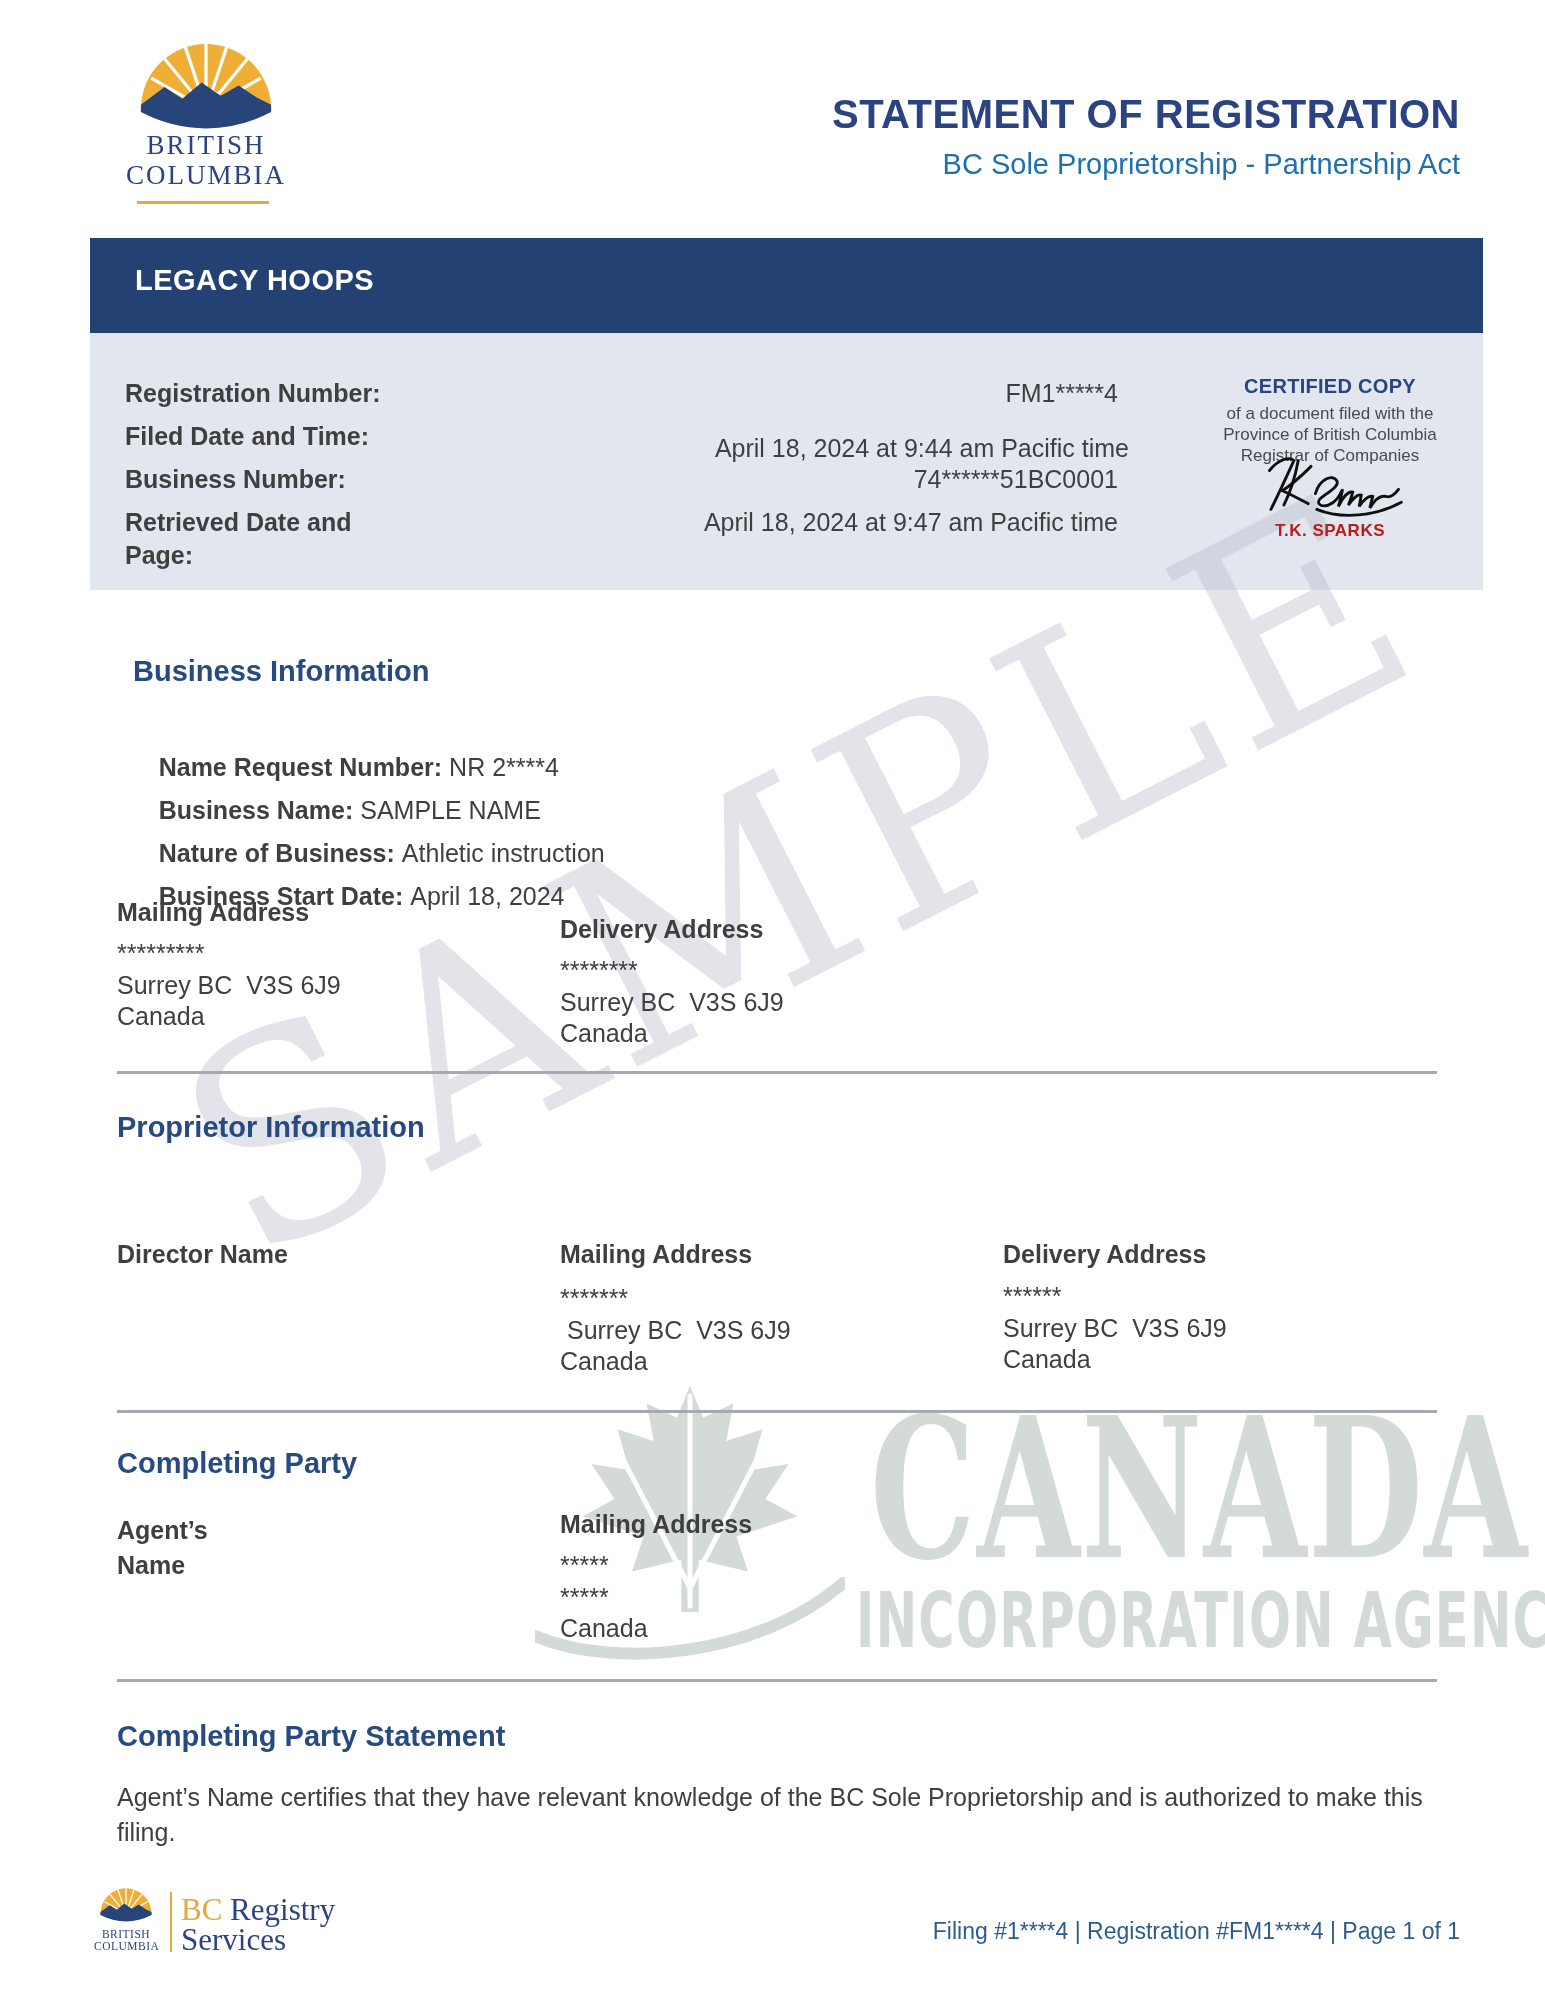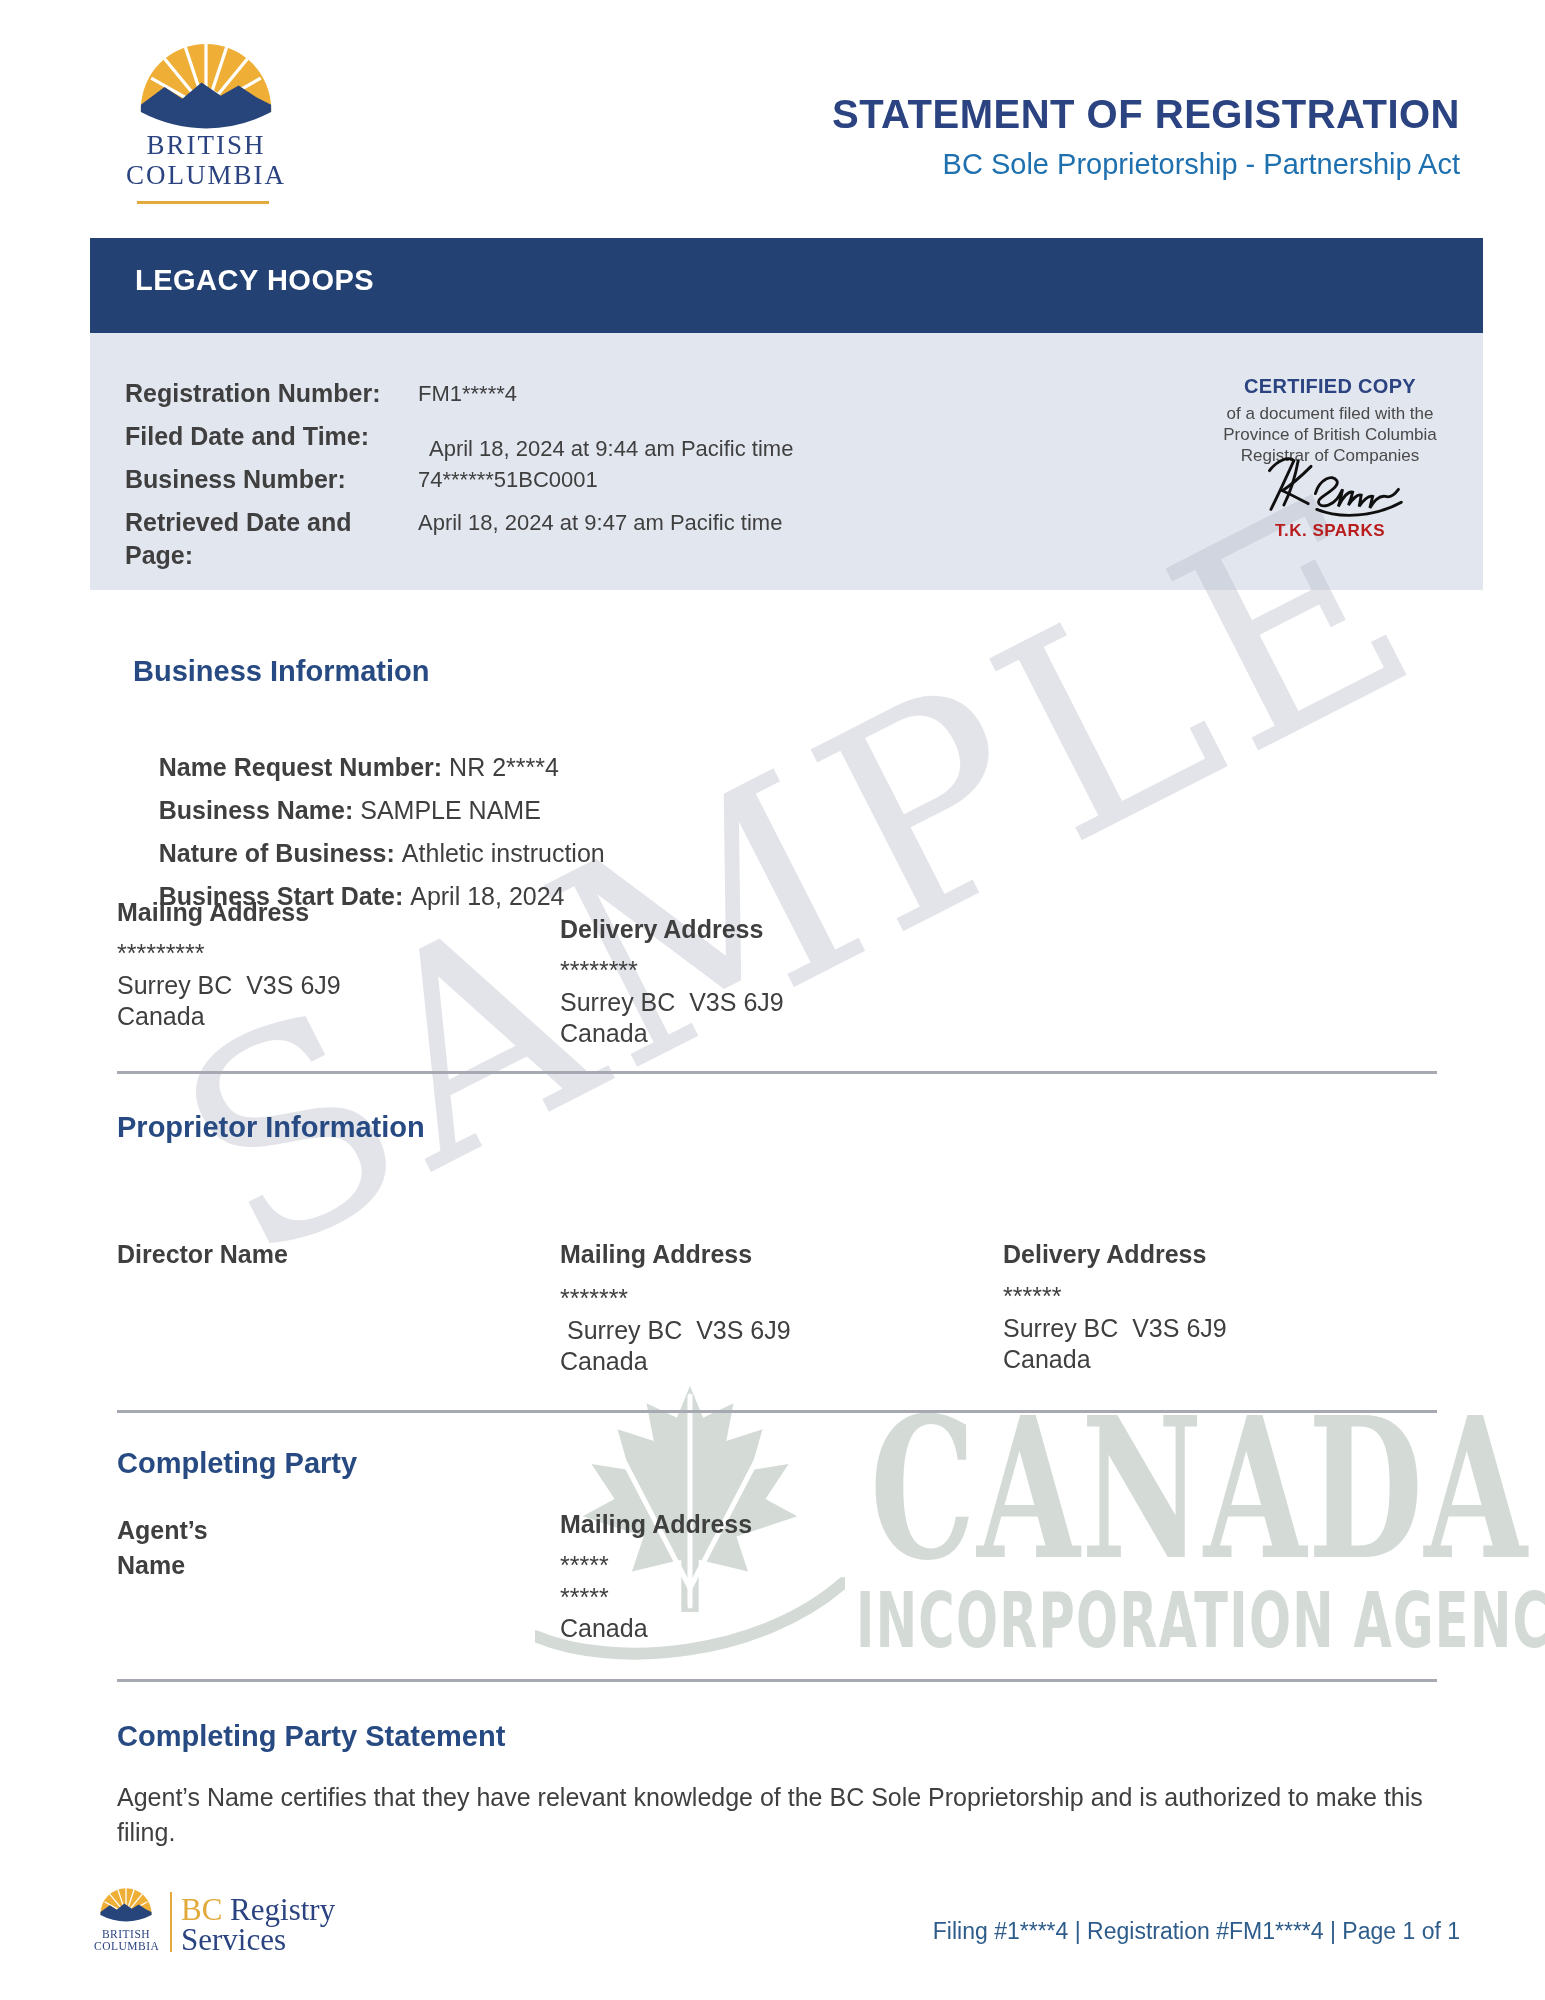--- a/index.html
+++ b/index.html
@@ -17,21 +17,21 @@
   .logo-underline{position:absolute;background:var(--c-gold);height:3px;}
   .doc-title{position:absolute;right:85px;top:92px;font-size:40px;font-weight:bold;
              color:var(--c-navy);letter-spacing:.5px;text-align:right;}
   .doc-subtitle{position:absolute;right:85px;top:148px;font-size:29px;color:var(--c-subtitle);text-align:right;}
   
   .banner-bg{position:absolute;left:90px;top:238px;width:1393px;height:95px;background:var(--c-banner);}
   .summary-bg{position:absolute;left:90px;top:333px;width:1393px;height:257px;background:var(--c-summary);}
   .banner-text{position:absolute;left:135px;top:264px;font-size:29px;font-weight:bold;color:#fff;letter-spacing:.5px;}
   
   .sum-row-label{position:absolute;left:125px;width:292px;font-size:25px;font-weight:bold;line-height:33px;}
-  .sum-row-value{position:absolute;left:418px;width:700px;font-size:22px;line-height:33px;}
+  .sum-row-value{position:absolute;left:418px;width:700px;font-size:25px;line-height:33px;text-align:right;}
   .cert{position:absolute;left:1170px;width:320px;text-align:center;}
   .cert-title{font-size:20px;font-weight:bold;color:var(--c-navy);letter-spacing:.3px;}
   .cert-line{font-size:17px;line-height:21px;color:#4a4a4a;}
   .cert-signer{font-size:17px;font-weight:bold;color:#b91c1c;letter-spacing:.5px;}
   
   .section-heading{position:absolute;left:117px;font-size:29px;font-weight:bold;color:var(--c-heading);}
   .field-row{position:absolute;left:117px;font-size:25px;white-space:pre-wrap;}
   .field-row b{margin-right:7px;}
   .para{position:absolute;left:117px;width:1330px;font-size:25px;line-height:35px;}
   .addr{position:absolute;font-size:25px;}

